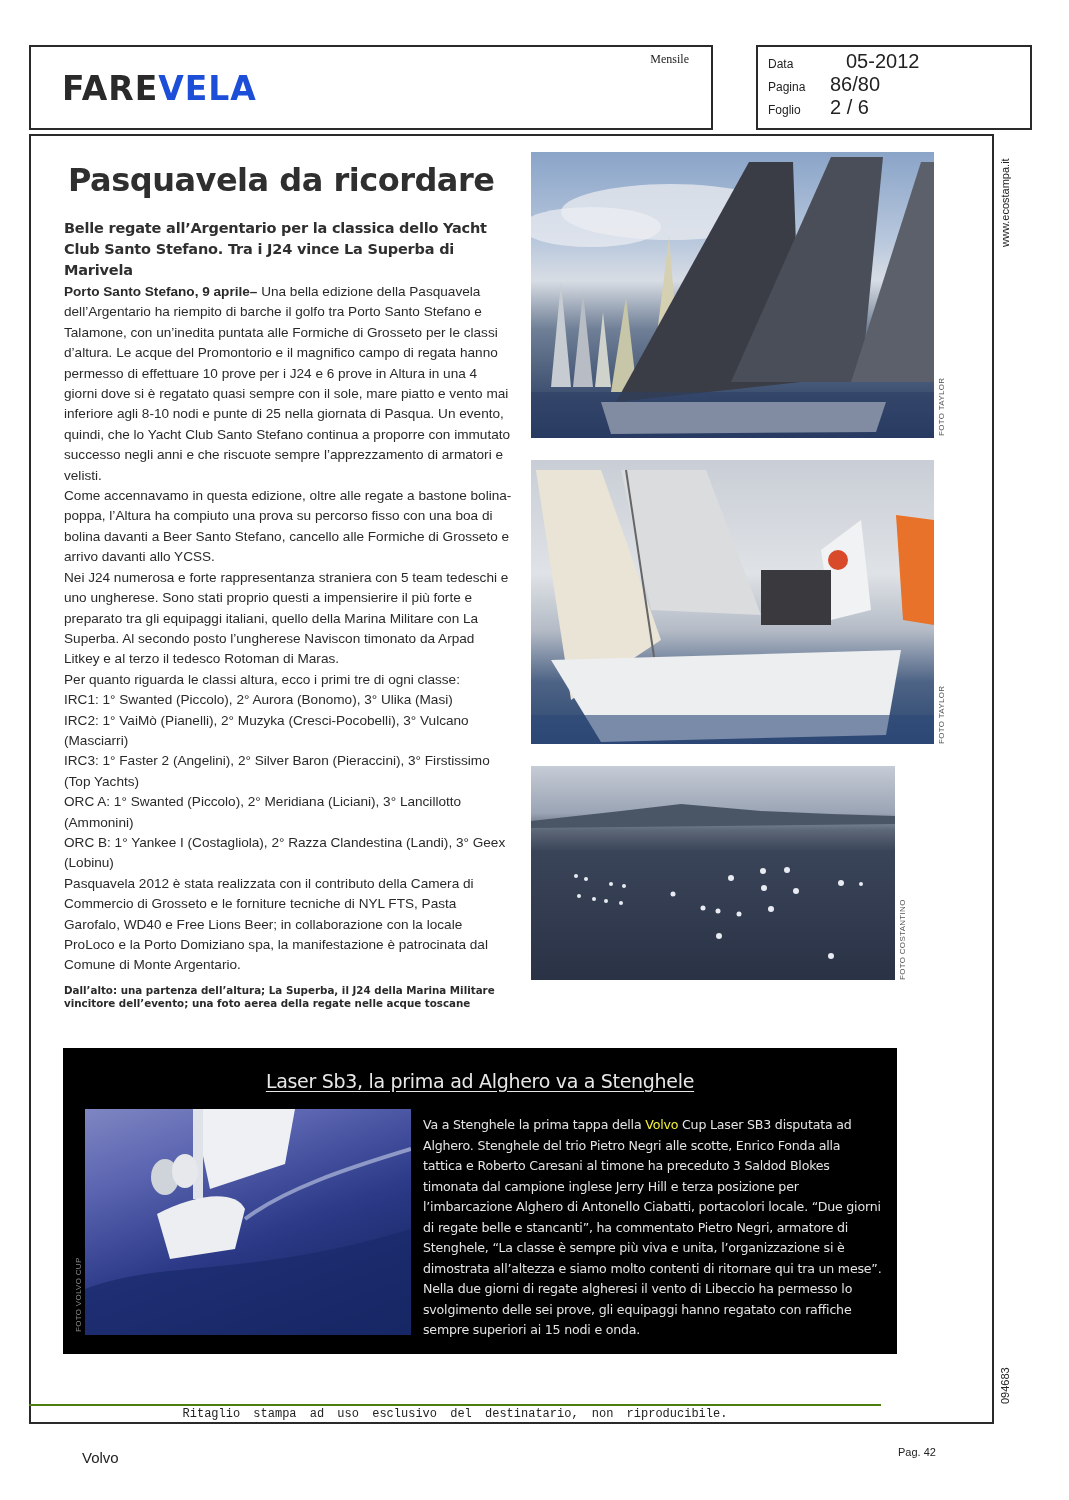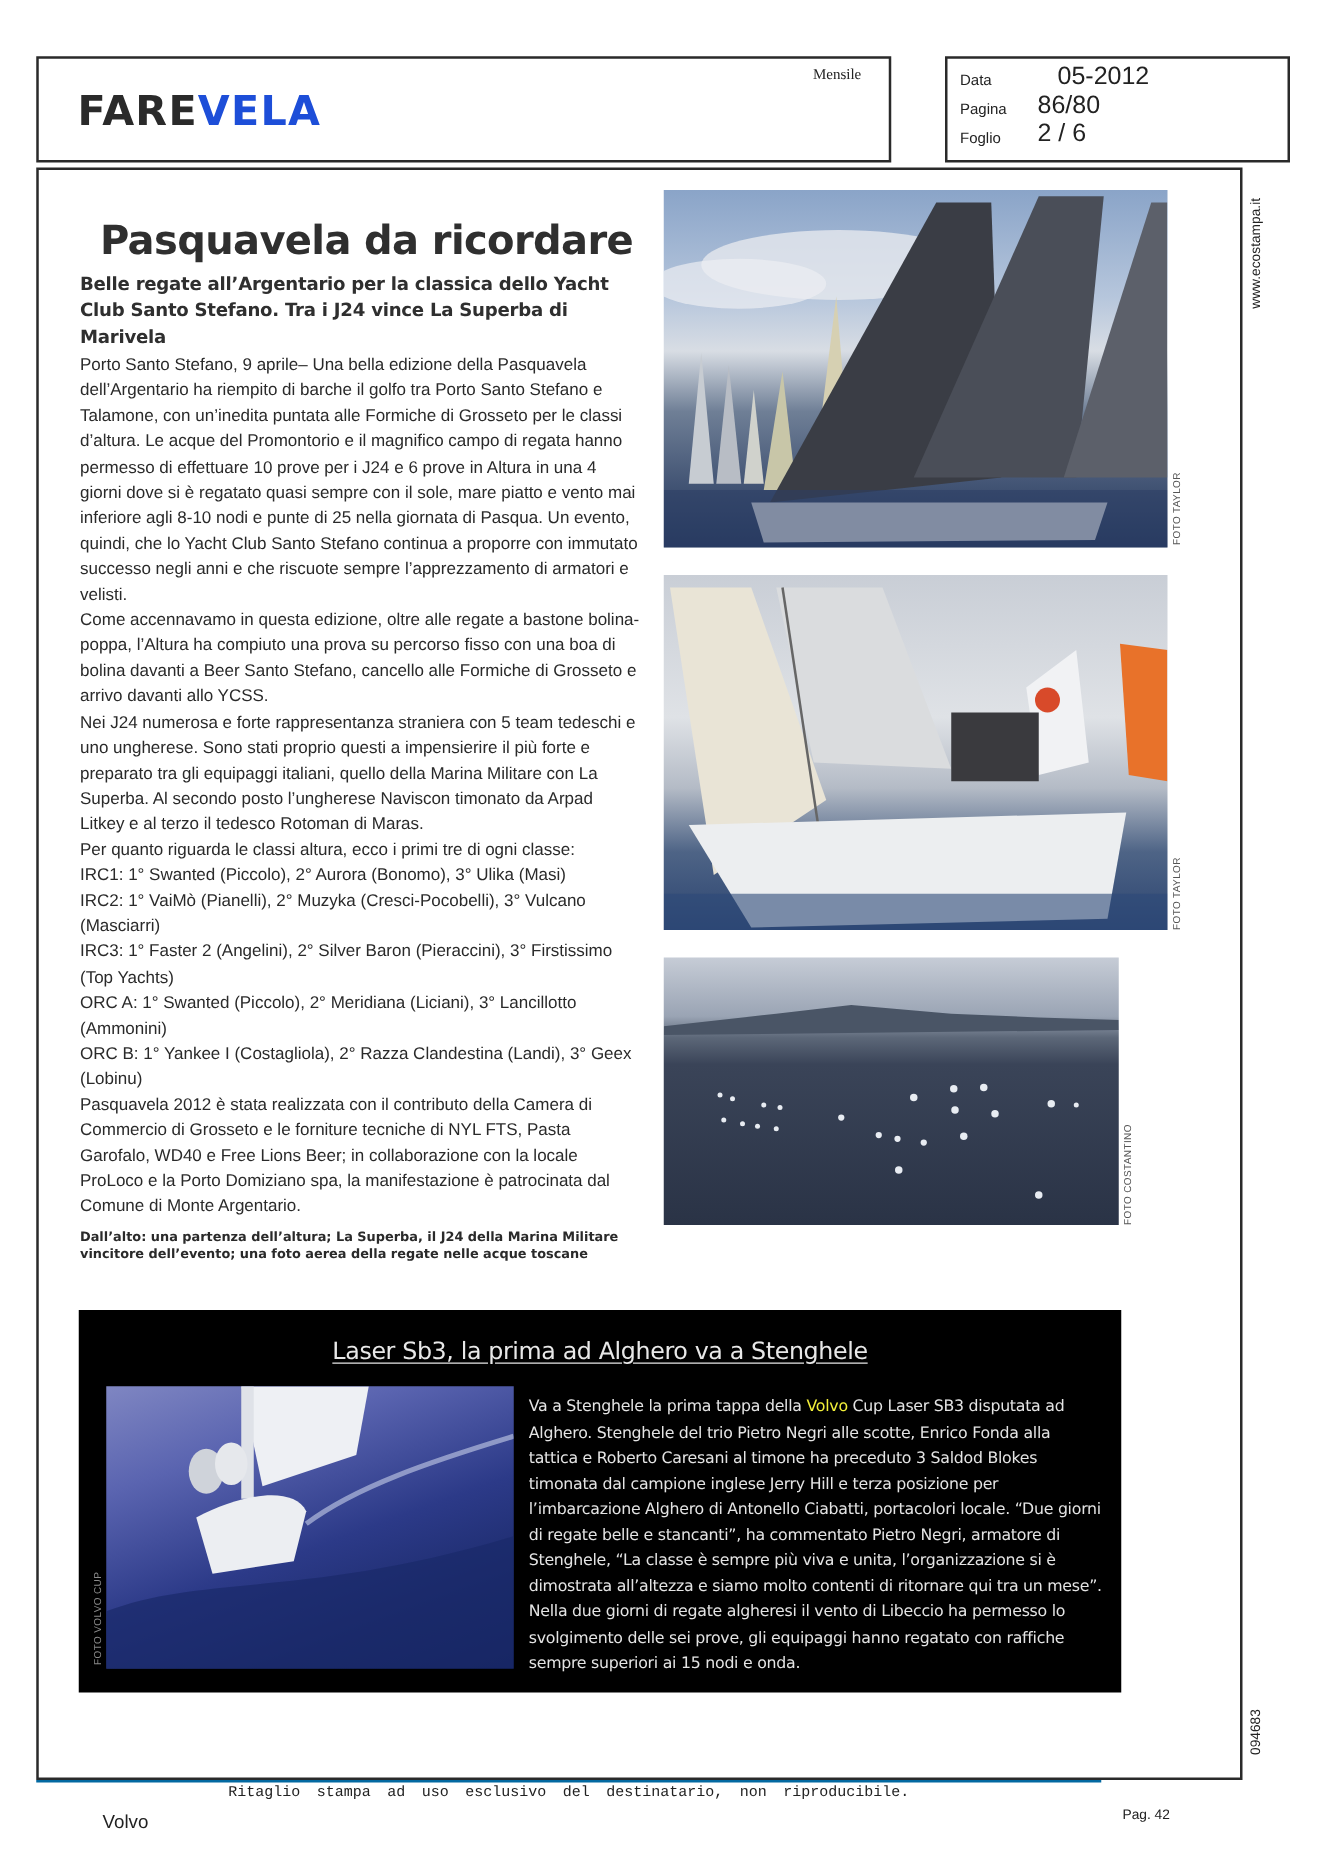--- a/index.html
+++ b/index.html
@@ -21,21 +21,21 @@
   #meta-data { top: 3px; }
   #meta-pagina { top: 26px; }
   #meta-foglio { top: 49px; }
   #meta-data .val { left: 78px; }
 
   .title { position: absolute; left: 64px; top: 157px; font-family: "DejaVu Sans", sans-serif; font-weight: bold; font-size: 32px; color: #2f2f2f; letter-spacing: -0.5px; }
   .subtitle { position: absolute; left: 64px; top: 218px; width: 450px; font-family: "DejaVu Sans", sans-serif; font-weight: bold; font-size: 14.5px; line-height: 21px; color: #2f2f2f; letter-spacing: -0.2px; }
 
   .body-text { position: absolute; left: 64px; top: 282px; width: 448px; font-family: "Liberation Sans", sans-serif; font-size: 13.6px; line-height: 20.4px; color: #2a2a2a; }
   .body-text p { margin: 0; }
-  .body-text .lead { font-weight: normal; }
+  .body-text .lead { font-weight: bold; }
 
   .caption { position: absolute; left: 64px; top: 984px; width: 450px; font-family: "DejaVu Sans", sans-serif; font-weight: bold; font-size: 10.3px; line-height: 13px; color: #2a2a2a; }
 
   .photo { position: absolute; overflow: hidden; }
   #photo-1 { left: 531px; top: 152px; width: 403px; height: 286px; background: linear-gradient(180deg, #8aa4c8 0%, #b6c6dc 30%, #d8dde4 45%, #6f7f96 62%, #3d4f70 85%, #24375e 100%); }
   #photo-2 { left: 531px; top: 460px; width: 403px; height: 284px; background: linear-gradient(180deg, #c9ced6 0%, #dfe2e6 40%, #b4bbc6 60%, #4e6486 78%, #2c4470 100%); }
   #photo-3 { left: 531px; top: 766px; width: 364px; height: 214px; background: linear-gradient(180deg, #c6ccd6 0%, #9aa4b4 22%, #5c6778 30%, #3a4458 40%, #2a3346 100%); }
 
   .credit { position: absolute; font-family: "Liberation Sans", sans-serif; font-size: 8px; color: #555; transform: rotate(-90deg); transform-origin: left top; white-space: nowrap; letter-spacing: 0.3px; }
   #credit-1 { left: 937px; top: 436px; }
@@ -43,21 +43,21 @@
   #credit-3 { left: 898px; top: 980px; }
 
   
   #sidebar-box { position: absolute; left: 63px; top: 1048px; width: 834px; height: 306px; background: #000000; }
   .sb-title { position: absolute; left: 0; right: 0; top: 22px; text-align: center; font-family: "DejaVu Sans", sans-serif; font-size: 19px; color: #e8e8e8; text-decoration: underline; text-underline-offset: 3px; letter-spacing: -0.3px; }
   #photo-4 { left: 22px; top: 61px; width: 326px; height: 226px; background: linear-gradient(160deg, #7f86c2 0%, #5a64b0 25%, #2c3a88 55%, #1b2a6a 80%, #12205a 100%); }
   .sb-text { position: absolute; left: 360px; top: 67px; width: 460px; font-family: "DejaVu Sans", sans-serif; font-size: 12.6px; line-height: 20.5px; color: #e4e4e4; letter-spacing: -0.2px; }
   .sb-text .hl { color: #f3f03a; }
   #credit-4 { left: 11px; top: 284px; color: #8a8a8a; }
 
-  .footer-bar { position: absolute; left: 29px; top: 1404px; width: 852px; height: 20px; border-top: 2px solid #0369a1; box-sizing: border-box; margin-top: 20px; }
+  .footer-bar { position: absolute; left: 29px; top: 1404px; width: 852px; height: 20px; border-top: 2px solid #4d7c0f; box-sizing: border-box; }
   .footer-note { position: absolute; left: 0; right: 0; top: 1px; text-align: center; font-family: "Liberation Mono", monospace; font-size: 12px; color: #222; word-spacing: 6px; }
 
   .side-url { position: absolute; left: 999px; top: 247px; font-family: "Liberation Sans", sans-serif; font-size: 11px; color: #222; transform: rotate(-90deg); transform-origin: left top; white-space: nowrap; }
   .side-code { position: absolute; left: 999px; top: 1404px; font-family: "Liberation Sans", sans-serif; font-size: 11px; color: #222; transform: rotate(-90deg); transform-origin: left top; white-space: nowrap; }
 
   .bottom-left { position: absolute; left: 82px; top: 1449px; font-family: "Liberation Sans", sans-serif; font-size: 15px; color: #222; }
   .bottom-right { position: absolute; left: 898px; top: 1446px; font-family: "Liberation Sans", sans-serif; font-size: 11px; color: #222; }
 
   svg { display: block; }
 </style>
@@ -81,21 +81,21 @@
     <span class="val">86/80</span>
   </div>
   <div class="meta-row" id="meta-foglio">
     <span class="lbl">Foglio</span>
     <span class="val">2 / 6</span>
   </div>
 </div>
 
 <div class="box" id="main-frame"></div>
 
-<h1 class="title" style="margin:16px">Pasquavela da ricordare</h1>
+<h1 class="title" style="margin:4px">Pasquavela da ricordare</h1>
 <div class="subtitle">Belle regate all’Argentario per la classica dello Yacht Club Santo Stefano. Tra i J24 vince La Superba di Marivela</div>
 
 <div class="body-text">
   <p><span class="lead">Porto Santo Stefano, 9 aprile–</span><span> Una bella edizione della Pasquavela dell’Argentario ha riempito di barche il golfo tra Porto Santo Stefano e Talamone, con un’inedita puntata alle Formiche di Grosseto per le classi d’altura. Le acque del Promontorio e il magnifico campo di regata hanno permesso di effettuare 10 prove per i J24 e 6 prove in Altura in una 4 giorni dove si è regatato quasi sempre con il sole, mare piatto e vento mai inferiore agli 8-10 nodi e punte di 25 nella giornata di Pasqua. Un evento, quindi, che lo Yacht Club Santo Stefano continua a proporre con immutato successo negli anni e che riscuote sempre l’apprezzamento di armatori e velisti.</span></p>
   <p>Come accennavamo in questa edizione, oltre alle regate a bastone bolina-poppa, l’Altura ha compiuto una prova su percorso fisso con una boa di bolina davanti a Beer Santo Stefano, cancello alle Formiche di Grosseto e arrivo davanti allo YCSS.</p>
   <p>Nei J24 numerosa e forte rappresentanza straniera con 5 team tedeschi e uno ungherese. Sono stati proprio questi a impensierire il più forte e preparato tra gli equipaggi italiani, quello della Marina Militare con La Superba. Al secondo posto l’ungherese Naviscon timonato da Arpad Litkey e al terzo il tedesco Rotoman di Maras.</p>
   <p>Per quanto riguarda le classi altura, ecco i primi tre di ogni classe:</p>
   <p>IRC1: 1° Swanted (Piccolo), 2° Aurora (Bonomo), 3° Ulika (Masi)</p>
   <p>IRC2: 1° VaiMò (Pianelli), 2° Muzyka (Cresci-Pocobelli), 3° Vulcano (Masciarri)</p>
   <p>IRC3: 1° Faster 2 (Angelini), 2° Silver Baron (Pieraccini), 3° Firstissimo (Top Yachts)</p>

